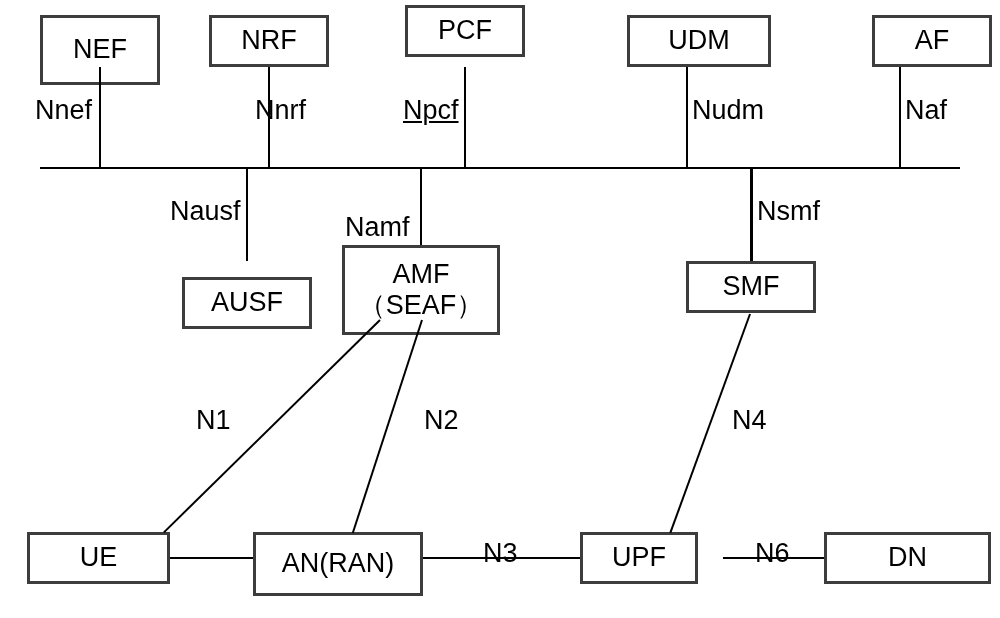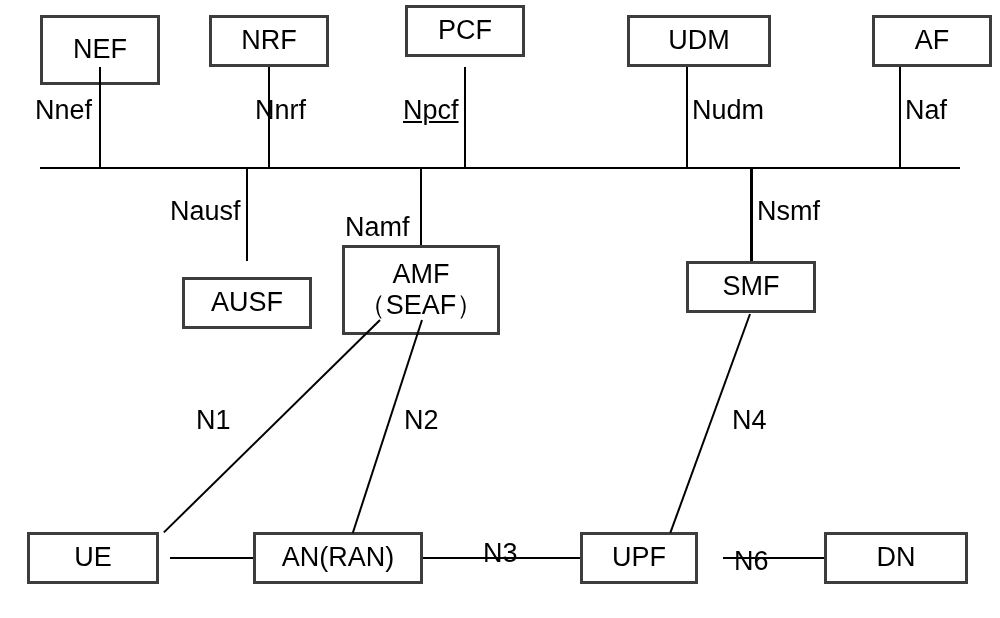--- a/index.html
+++ b/index.html
@@ -91,40 +91,40 @@
   </div>
 
 <div class="vline" style="left:246px; top:167px; height:94px;"></div>
 <div class="vline" style="left:420px; top:167px; height:78px;"></div>
 <div class="vline" style="left:750px; top:167px; height:94px; width:3px;"></div>
 
 <span class="label" style="left:170px; top:196px;">Nausf</span>
 <span class="label" style="left:345px; top:196px;margin-top:16px;">Namf</span>
 <span class="label" style="left:757px; top:196px;">Nsmf</span>
 
-<div class="node-box" style="left:27px; top:532px; width:132px; height:52px;">
+<div class="node-box" style="left:27px; top:532px; width:143px; height:52px;">
     <span>UE</span>
   </div>
-<div class="node-box" style="left:253px; top:532px; width:170px; height:52px;">
+<div class="node-box" style="left:253px; top:532px; width:170px; height:64px;">
     <span>AN(RAN)</span>
   </div>
 <div class="node-box" style="left:580px; top:532px; width:118px; height:52px;">
     <span>UPF</span>
   </div>
-<div class="node-box" style="left:824px; top:532px; width:144px; height:52px;align-items:center;">
+<div class="node-box" style="left:824px; top:532px; width:167px; height:52px;align-items:center;">
     <span>DN</span>
   </div>
 
 <div class="hline" style="left:170px; top:557px; width:83px;"></div>
 <div class="hline" style="left:423px; top:557px; width:157px;"></div>
 <div class="hline" style="left:723px; top:557px; width:101px;"></div>
 
 <div class="dline" style="left:380px; top:319px; width:303px; transform:rotate(135.5deg);"></div>
 
 <div class="dline" style="left:422px; top:319px; width:224px; transform:rotate(108deg);"></div>
 
 <div class="dline" style="left:750px; top:313px; width:233px; transform:rotate(110deg);"></div>
 
 <span class="label" style="left:196px; top:405px;text-align:center;">N1</span>
-<span class="label" style="left:404px; top:405px;">N2</span>
+<span class="label" style="left:424px; top:405px;">N2</span>
 <span class="label" style="left:732px; top:405px;">N4</span>
 <span class="label" style="left:483px; top:538px;">N3</span>
-<span class="label" style="left:734px; top:538px;margin-top:8px;">N6</span>
+<span class="label" style="left:755px; top:538px;">N6</span>
 
 </body></html>

